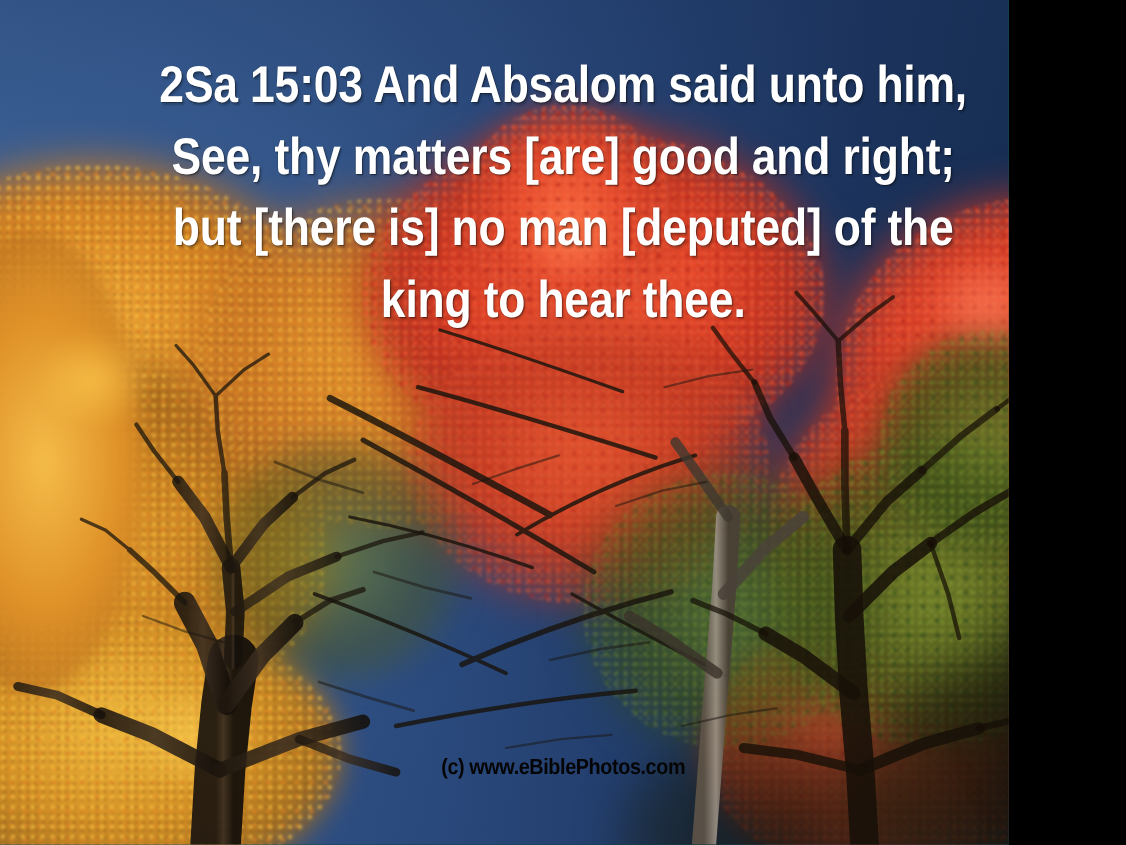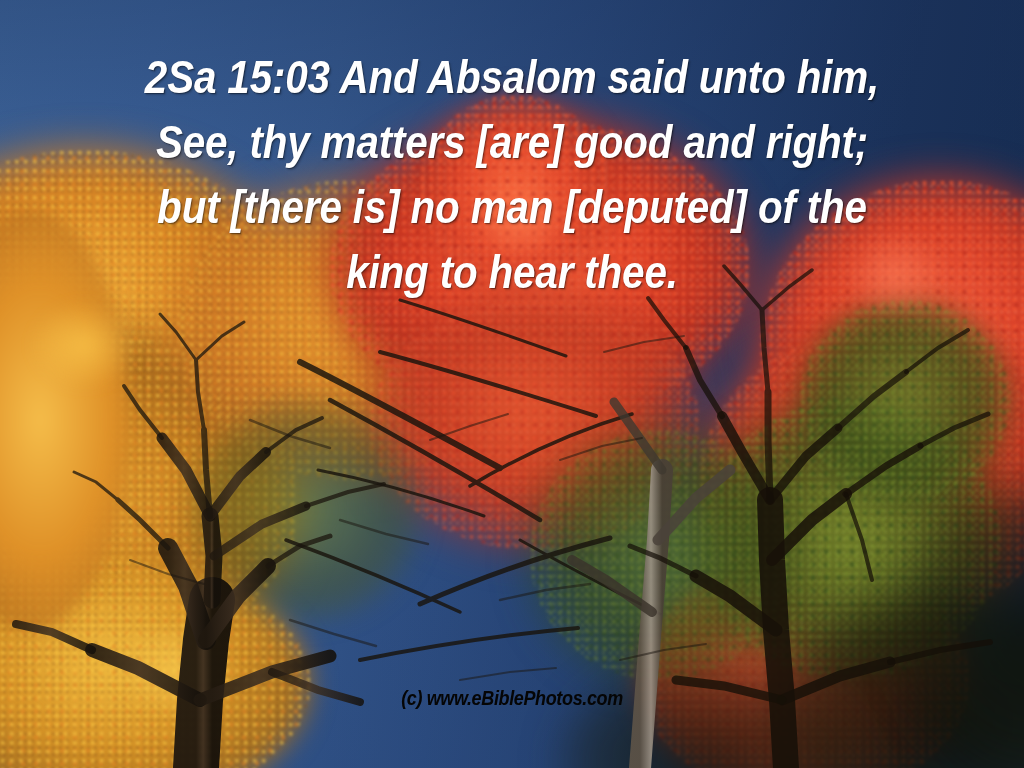--- a/index.html
+++ b/index.html
@@ -6,25 +6,24 @@
     margin: 0;
     padding: 0;
     background: #000;
   }
   body {
     font-family: "Liberation Sans", sans-serif;
   }
 
   #scene {
     position: relative;
-    width: 1024px;
+    width: 917px;
     height: 768px;
     overflow: hidden;
     background: #0f766e;
-    font-style: italic;
   }
 
   
   .sky {
     position: absolute;
     inset: 0;
     background:
       linear-gradient(100deg,
         #3d6399 0%,
         #3a5f96 14%,

